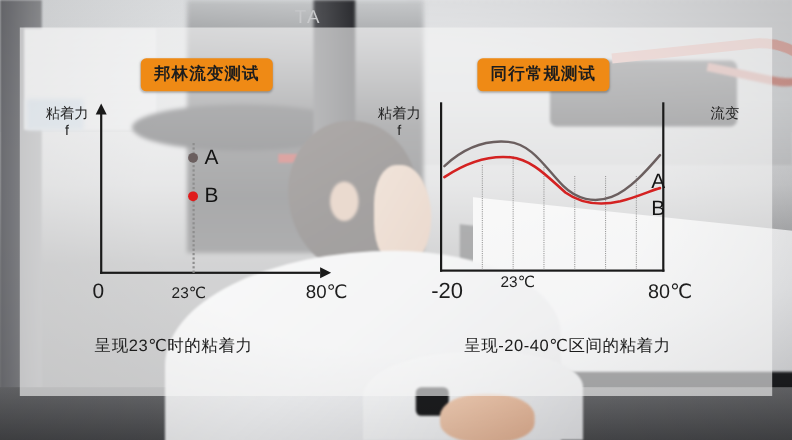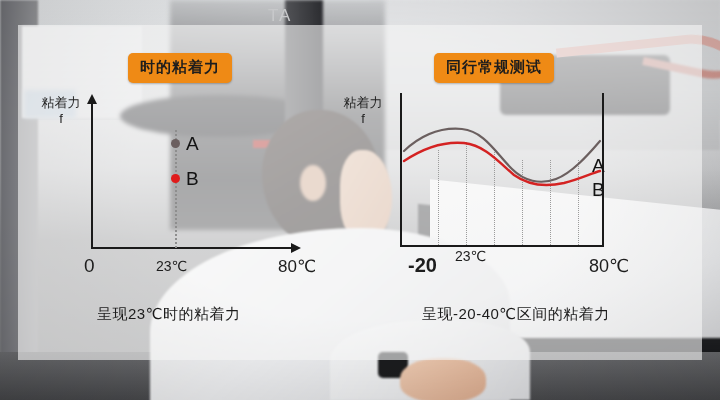--- a/index.html
+++ b/index.html
@@ -188,21 +188,21 @@
     <div class="person-arm"></div>
     <div class="watch"></div>
     <div class="hand"></div>
     <div class="vignette"></div>
   </div>
 
   <div class="overlay"></div>
 
   <div>
 
-    <div class="badge" style="left:128px;top:53px;">时的粘着力</div>
+    <div class="badge" style="left:128px;top:53px;">邦林流变测试</div>
 
     <div class="axis-label" style="left:26px;top:95px;width:70px;">
       <div>粘着力</div>
       <div>f</div>
     </div>
     <div class="arrow-up" style="left:87px;top:94px;"></div>
     <div class="vline" style="left:91px;top:103px;height:146px;"></div>
 
     <div class="hline" style="left:91px;top:247px;width:200px;"></div>
     <div class="arrow-right" style="left:291px;top:243px;"></div>
@@ -212,54 +212,55 @@
     <div class="dot" style="left:171px;top:139px;background:#6b5f5f;"></div>
     <div class="ptlabel" style="left:186px;top:134px;">A</div>
 
     <div class="dot" style="left:171px;top:174px;background:#e01b1b;"></div>
     <div class="ptlabel" style="left:186px;top:169px;">B</div>
 
     <div class="tick" style="left:84px;top:255px;font-size:19px;">0</div>
     <div class="tick" style="left:156px;top:258px;font-size:14px;">23℃</div>
     <div class="tick" style="left:278px;top:256px;font-size:17px;">80℃</div>
 
-    <div class="caption" style="left:97px;top:305px;">呈现23℃时的粘着力</div>
+    <div class="caption" style="left:86px;top:305px;">呈现23℃时的粘着力</div>
   </div>
 
   <div>
 
     <div class="badge" style="left:434px;top:53px;">同行常规测试</div>
 
     <div class="axis-label" style="left:330px;top:95px;width:66px;">
       <div>粘着力</div>
       <div>f</div>
     </div>
     <div class="vline" style="left:400px;top:93px;height:154px;"></div>
 
     <div class="vline" style="left:602px;top:93px;height:154px;"></div>
     <div class="axis-label" style="left:617px;top:95px;width:84px;text-align:center;">
+      <div>流变</div>
     </div>
 
     <div class="hline" style="left:400px;top:245px;width:204px;"></div>
 
     <div class="dotted-grid" style="left:438px;top:150px;height:95px;"></div>
     <div class="dotted-grid" style="left:466px;top:142px;height:103px;"></div>
     <div class="dotted-grid" style="left:494px;top:150px;height:95px;"></div>
     <div class="dotted-grid" style="left:522px;top:160px;height:85px;"></div>
     <div class="dotted-grid" style="left:550px;top:160px;height:85px;"></div>
     <div class="dotted-grid" style="left:578px;top:160px;height:85px;"></div>
 
     <svg style="position:absolute;left:400px;top:93px;" width="204" height="154" viewBox="0 0 204 154">
       <path d="M 4 58 C 20 43, 40 34, 62 36 C 84 38, 96 60, 112 76 C 124 88, 140 92, 156 86 C 172 80, 188 62, 200 48" fill="none" stroke="#6b5f5f" stroke-width="2.2" stroke-linecap="round"></path>
       <path d="M 4 68 C 22 56, 42 48, 64 50 C 84 52, 98 68, 114 82 C 128 92, 146 94, 164 90 C 180 86, 192 80, 200 78" fill="none" stroke="#d42222" stroke-width="2.4" stroke-linecap="round"></path>
     </svg>
 
     <div class="series-label" style="left:592px;top:156px;">A</div>
     <div class="series-label" style="left:592px;top:180px;">B</div>
 
-    <div class="tick" style="left:408px;top:254px;font-size:20px;font-weight:bold;">-20</div>
+    <div class="tick" style="left:392px;top:254px;font-size:20px;">-20</div>
     <div class="tick" style="left:455px;top:248px;font-size:14px;">23℃</div>
     <div class="tick" style="left:589px;top:255px;font-size:18px;">80℃</div>
 
     <div class="caption" style="left:422px;top:305px;">呈现-20-40℃区间的粘着力</div>
   </div>
 
 </div>
 
 </body></html>

